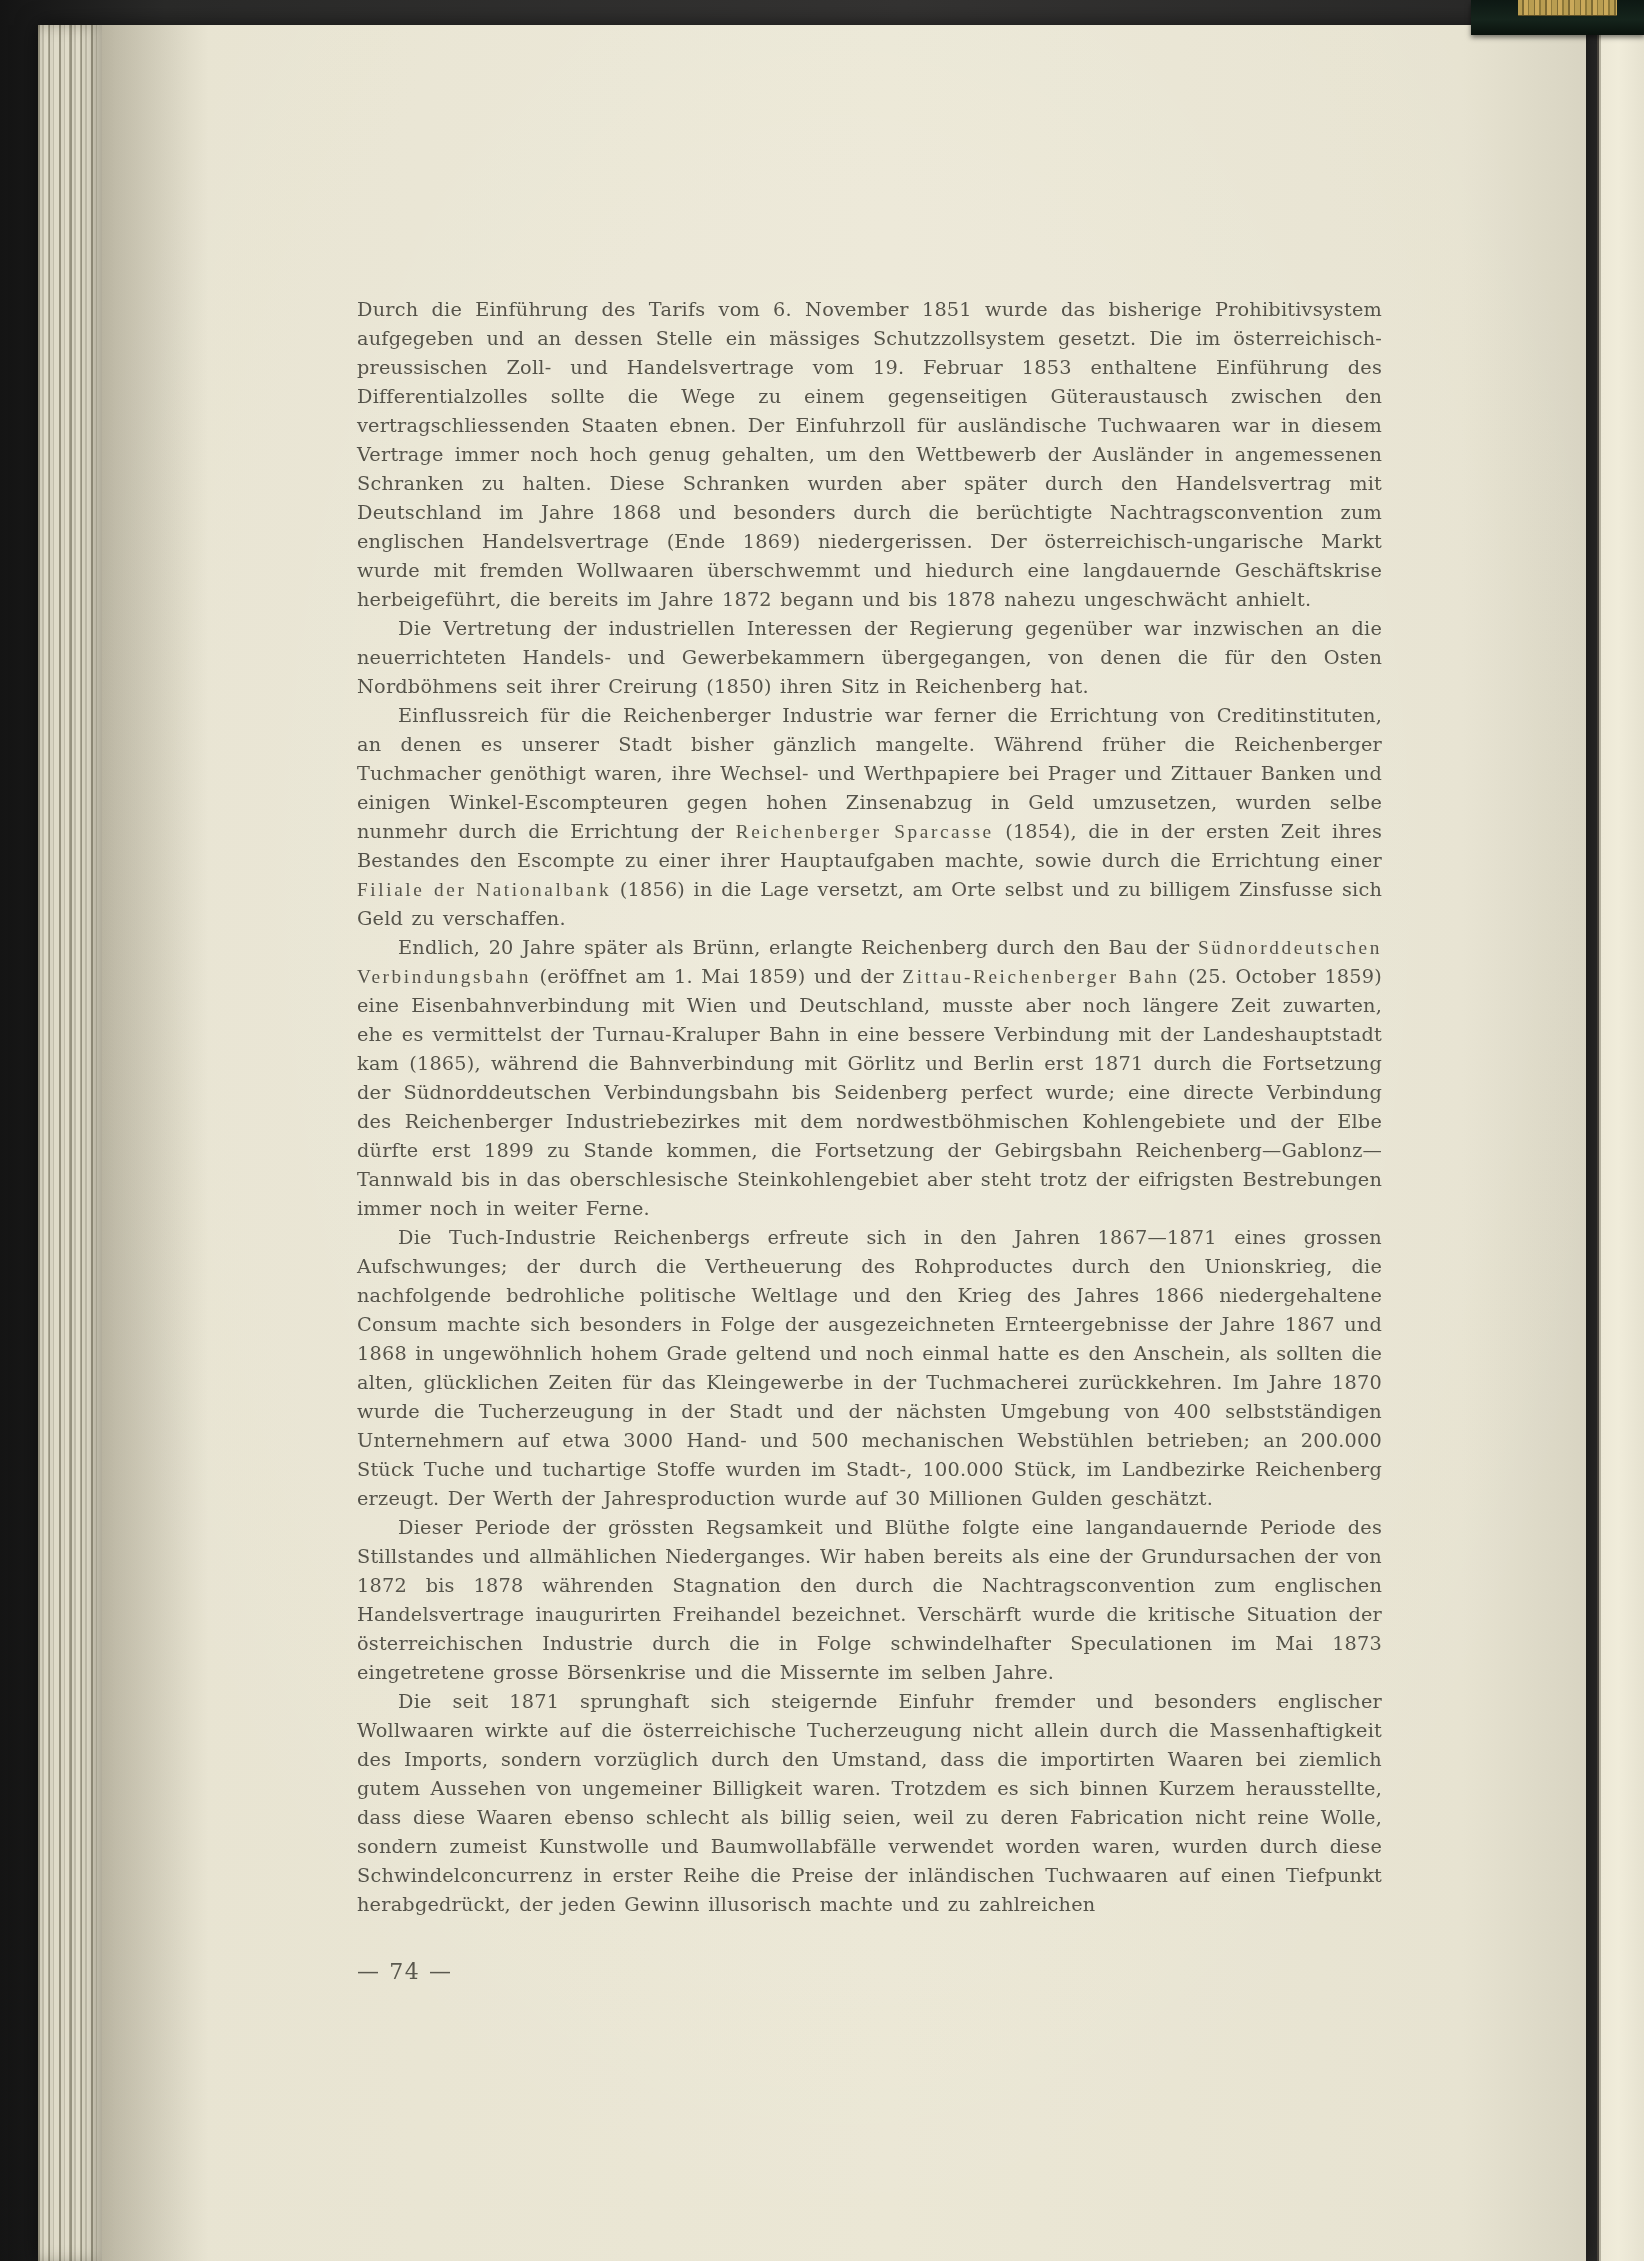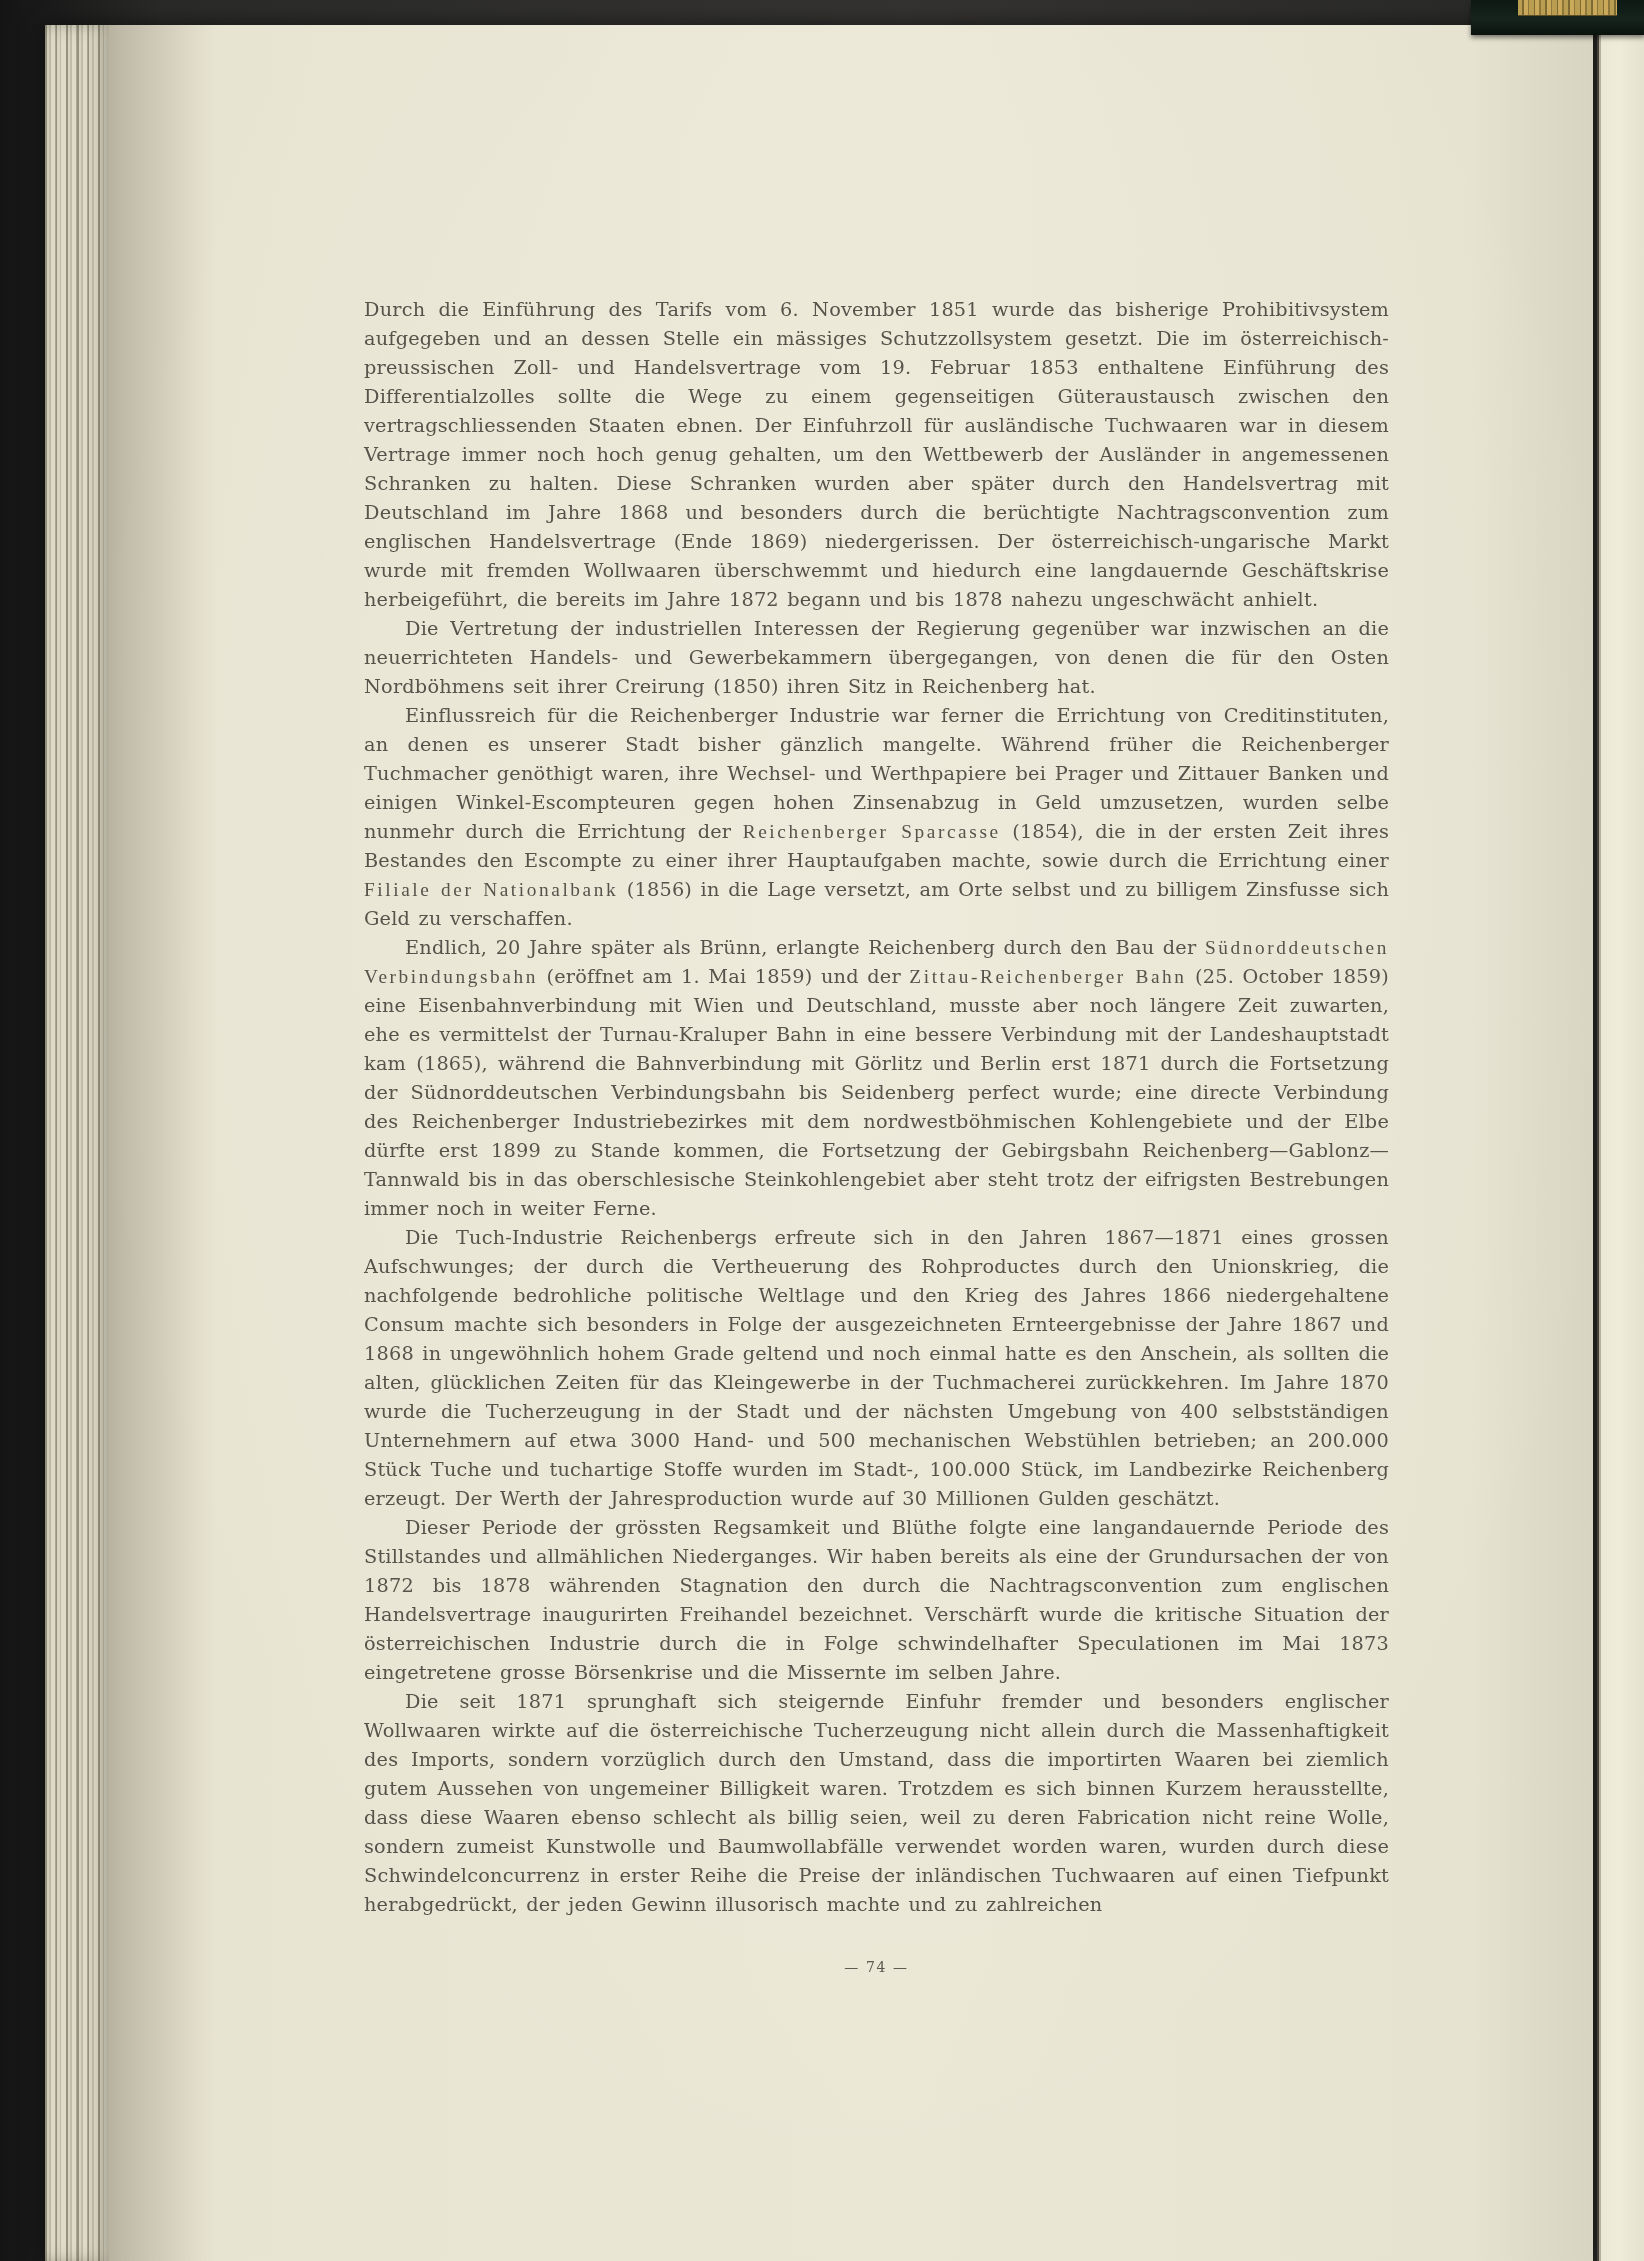--- a/index.html
+++ b/index.html
@@ -5,21 +5,21 @@
   * { box-sizing: border-box; }
   html, body { margin: 0; padding: 0; }
   body {
     width: 1645px; height: 2261px;
     position: relative; overflow: hidden;
     background: linear-gradient(90deg, #141414 0%, #2a2a29 10%, #343332 55%, #272726 100%);
     font-family: "DejaVu Serif", "Liberation Serif", serif;
   }
 
   .book-page {
-    position: absolute; left: 45px; top: 25px; width: 1548px; height: 2237px;
+    position: absolute; left: 38px; top: 25px; width: 1548px; height: 2237px;
     background:
       radial-gradient(ellipse at 52% 38%, rgba(255,255,255,0.18), rgba(0,0,0,0) 72%),
       linear-gradient(90deg, #c9c5b3 0px, #e1ddcb 78px, #e8e4d2 152px, #ebe7d5 55%, #e7e3d1 92%, #d8d4c2 100%);
     box-shadow: 0 0 20px rgba(0,0,0,0.55);
   }
 
   .gutter-edges {
     position: absolute; left: 0; top: 0; width: 64px; height: 100%;
     background: repeating-linear-gradient(90deg,
       #96927f 0px 1.6px, #d8d4c2 1.6px 4.1px, #c0bcaa 4.1px 5.8px,
@@ -35,21 +35,21 @@
     position: absolute; left: 319px; top: 270px; width: 1025px;
     font-size: 19.3px; line-height: 29px; color: #55534a;
     text-align: justify; letter-spacing: 0.2px; word-spacing: 2.1px;
   }
   .para { margin: 0; }
   .para.indent { text-indent: 41px; }
   .spaced { letter-spacing: 2.6px; font-family: Liberation Serif, serif; }
 
   .page-number {
     position: absolute; left: 319px; top: 1934px; width: 1025px;
-    text-align: center; font-size: 14px; color: #5a584e; letter-spacing: 1.6px;
+    font-size: 22px; color: #5a584e; letter-spacing: 1.6px;
   }
 
   .next-page-edge {
     position: absolute; right: 0; top: 23px; width: 48px; height: 2238px;
     background: linear-gradient(90deg,
       #45413a 0px, #45413a 2.5px, #b5b19f 2.5px, #b5b19f 4.1px,
       #ece8d6 4.1px, #f0ecda 21.4px, #e5e1cf 100%);
   }
 
   .cover-corner {

